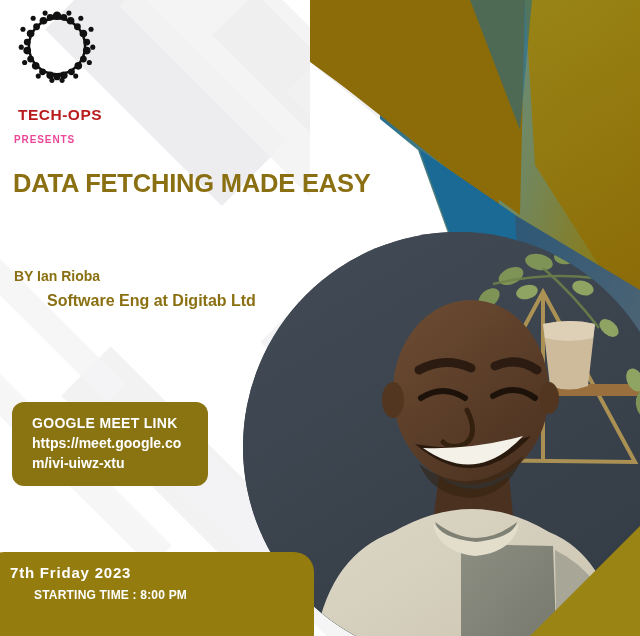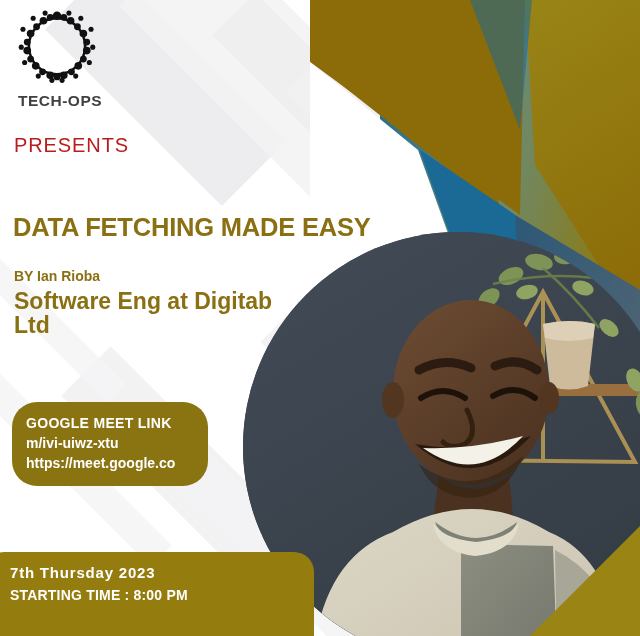--- a/index.html
+++ b/index.html
@@ -68,75 +68,75 @@
 
   
   .logo-block {
     position: absolute;
     left: 10px;
     top: 8px;
     width: 190px;
   }
   .logo-mark { width: 86px; height: 80px; display:block; margin-left: 4px; }
   .logo-text {
-    margin-top: 4px;
+    margin-top: 18px;
     margin-left: 8px;
     font-size: 15.5px;
     font-weight: 700;
     letter-spacing: .5px;
-    color: #404040;
+    color: #b91c1c;
     font-family: "Liberation Sans", sans-serif;
   }
 
   
   .presents {
     position: absolute;
     left: 14px;
     top: 134px;
-    font-size: 20px;
-    font-weight: 400;
+    font-size: 10px;
+    font-weight: 700;
     letter-spacing: .9px;
-    color: #b91c1c;
+    color: #ec4899;
   }
 
   .title {
     position: absolute;
     left: 13px;
     top: 166px;
     width: 420px;
     font-size: 25.5px;
     line-height: 34px;
     font-weight: 800;
     letter-spacing: -.2px;
     color: #8a7012;
     text-transform: uppercase;
   }
-  .title .line { display:block; white-space: nowrap; margin-top: 44px; }
+  .title .line { display:block; white-space: nowrap; }
 
   .byline {
     position: absolute;
     left: 14px;
     top: 264px;
     width: 300px;
     color: #8a7012;
     font-weight: 700;
   }
   .byline .who  { font-size: 14px; line-height: 25px; display:block; }
-  .byline .role { font-size: 23px; line-height: 24px; display:block; }
+  .byline .role { font-size: 16px; line-height: 24px; display:block;margin-left:33px; }
 
   
   .meet-box {
     position: absolute;
     left: 12px;
     top: 402px;
     width: 196px;
-    padding: 12px 14px 13px 14px;
+    padding: 12px 14px 13px 20px;
     box-sizing: border-box;
     background: #8a7412;
-    border-radius: 25px;
+    border-radius: 12px;
     color: #ffffff;
   }
   .meet-box .meet-title {
     display:block;
     font-size: 14px;
     font-weight: 800;
     letter-spacing: .3px;
     line-height: 19px;
   }
   .meet-box .meet-url {
@@ -161,21 +161,21 @@
     box-sizing: border-box;
     color: #ffffff;
   }
   .schedule-bar .sline {
     display:block;
     font-weight: 800;
     line-height: 22px;
     letter-spacing: .2px;
   }
   .schedule-bar .date { font-size: 15px; letter-spacing: .8px; }
-  .schedule-bar .time { font-size: 14px; }
+  .schedule-bar .time { font-size: 12px; margin-left: 24px; }
 </style>
 </head>
 <body>
 
 <div class="poster">
 
   <div class="bg-diagonals">
     <div class="diag d1"></div>
     <div class="diag d2"></div>
     <div class="diag d3"></div>
@@ -368,22 +368,22 @@
     <span class="line">DATA FETCHING MADE EASY</span>
   </div>
 
   <div class="byline">
     <span class="who">BY Ian Rioba</span>
     <span class="role">Software Eng at Digitab Ltd</span>
   </div>
 
   <div class="meet-box">
     <span class="meet-title">GOOGLE MEET LINK</span>
+    <span class="meet-url">https://meet.google.co</span>
     <span class="meet-url">m/ivi-uiwz-xtu</span>
-    <span class="meet-url">https://meet.google.co</span>
   </div>
 
   <div class="schedule-bar">
-    <span class="sline date">7th Thursday 2023</span>
+    <span class="sline date">7th Friday 2023</span>
     <span class="sline time">STARTING TIME : 8:00 PM</span>
   </div>
 
 </div>
 
 </body></html>

